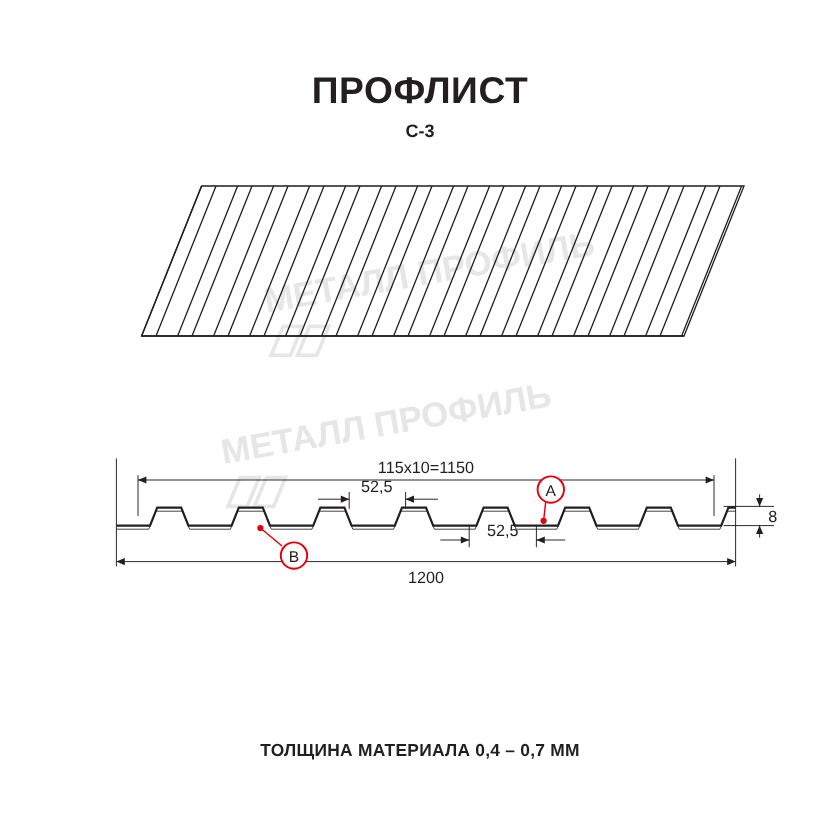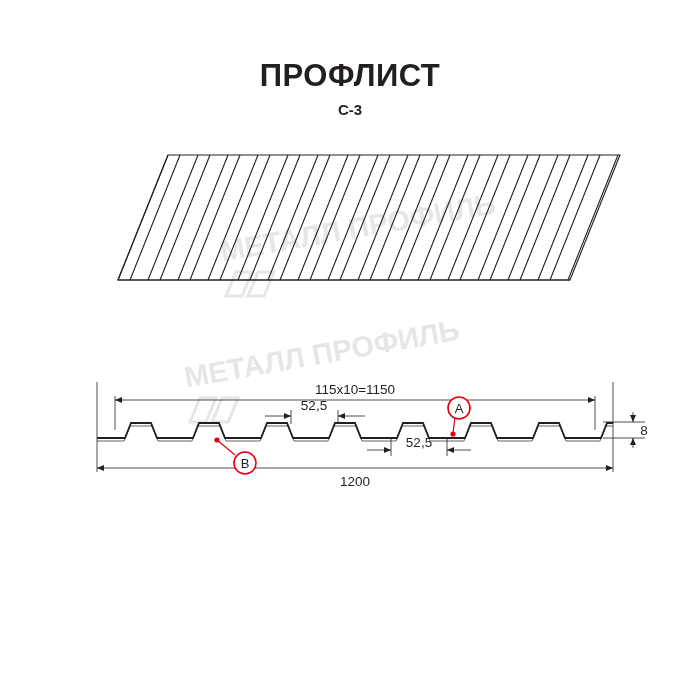--- a/index.html
+++ b/index.html
@@ -247,13 +247,14 @@
       <text x="190" y="108" text-anchor="middle" font-size="13">B</text>
     </g>
 
     <text x="300" y="34" text-anchor="middle" font-size="13.5">115х10=1150</text>
     <text x="259" y="50" text-anchor="middle" font-size="13.5">52,5</text>
     <text x="364" y="87" text-anchor="middle" font-size="13.5">52,5</text>
     <text x="300" y="126" text-anchor="middle" font-size="13.5">1200</text>
     <text x="589" y="75" text-anchor="middle" font-size="13.5">8</text>
   </svg>
 
+  <div class="footer-note">ТОЛЩИНА МАТЕРИАЛА 0,4 – 0,7 ММ</div>
 </div>
 
 </body></html>

